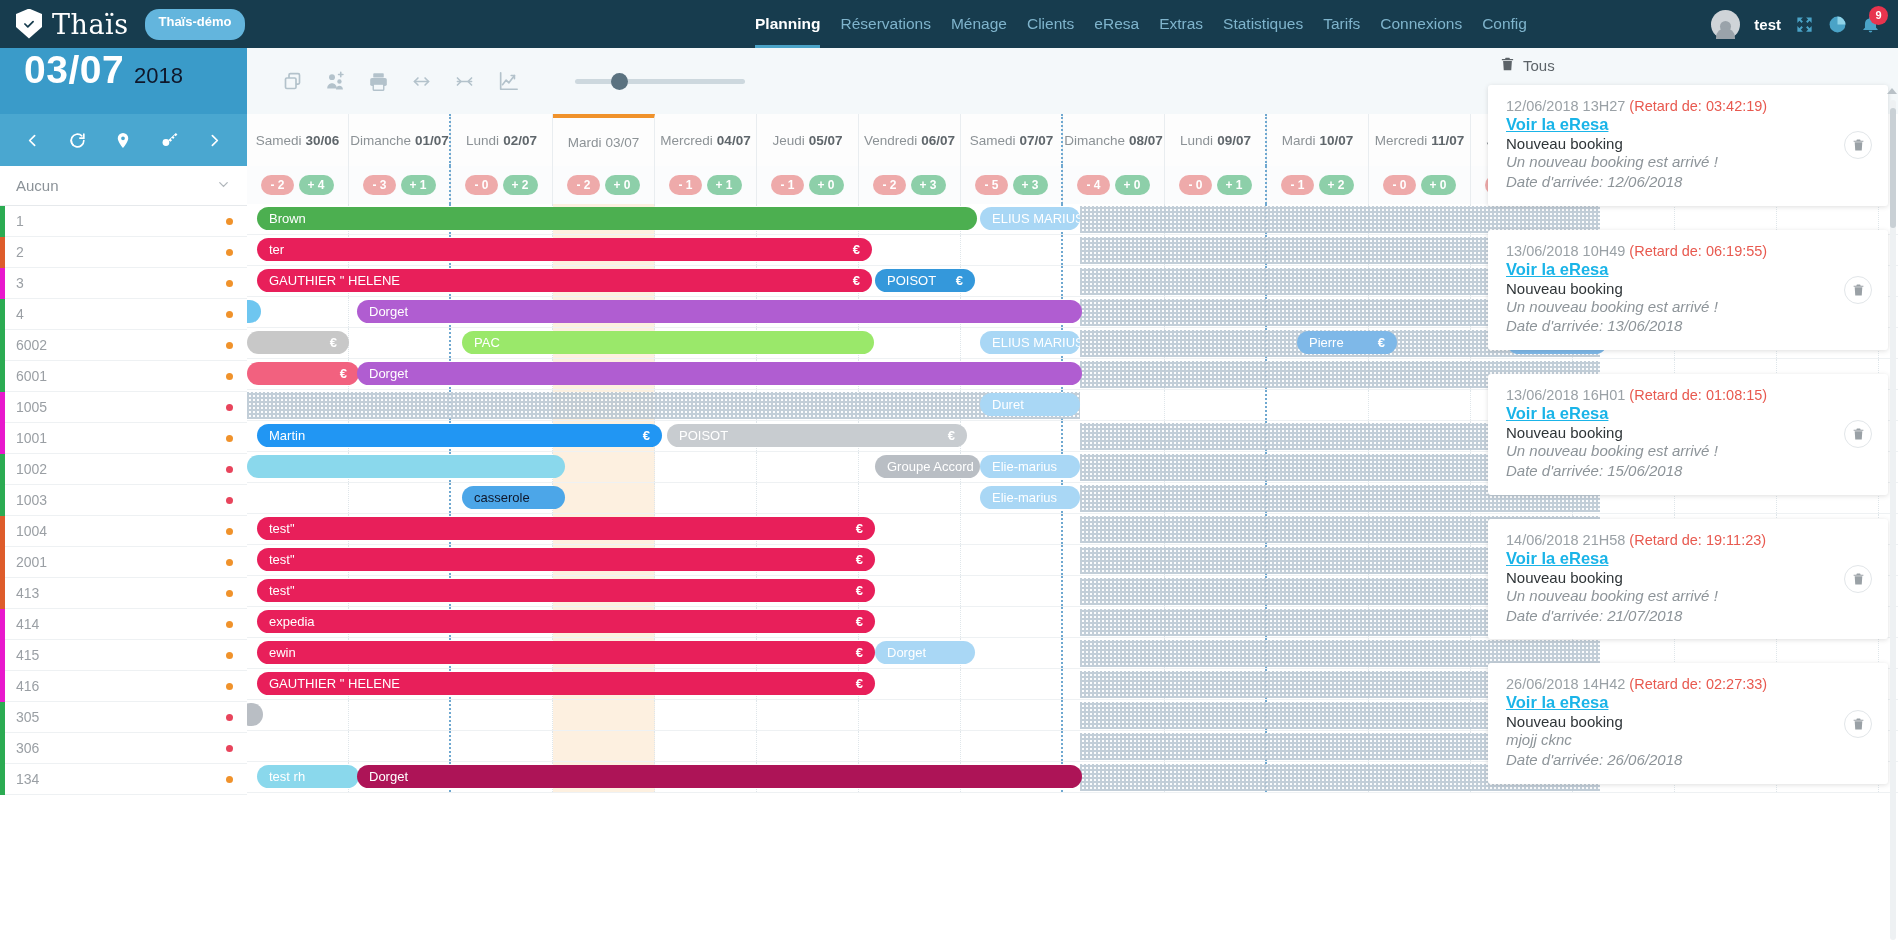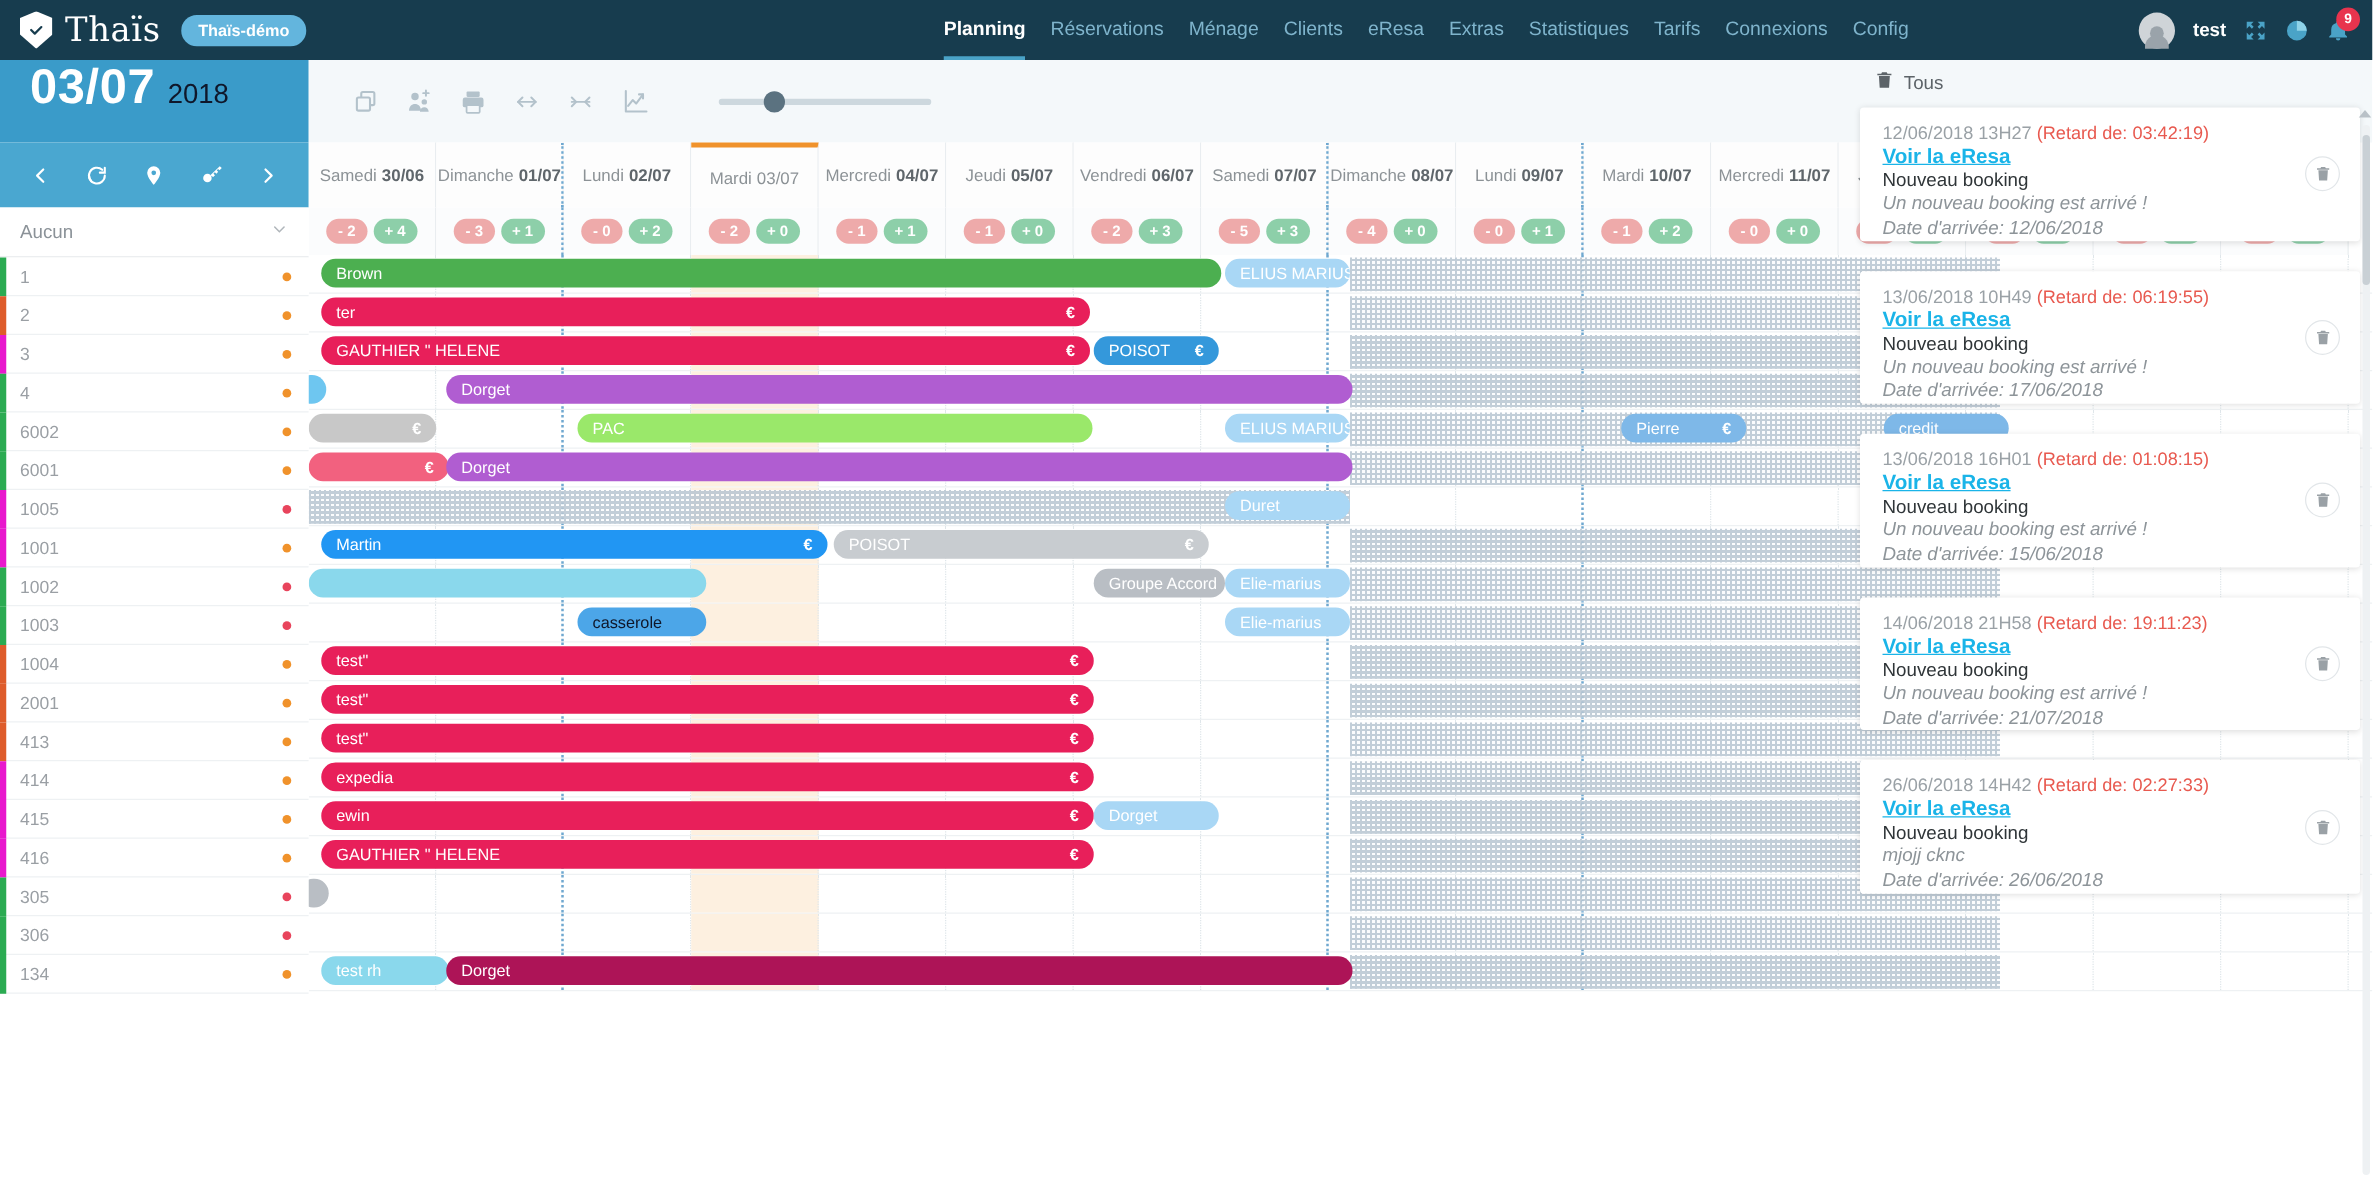--- a/index.html
+++ b/index.html
@@ -11,21 +11,21 @@
     font-size: 14px;
   }
   .app { position: relative; width: 1898px; height: 948px; }
 
   
   .topnav {
     position: absolute; top: 0; left: 0; width: 1898px; height: 48px;
     background: #173c4e; display: flex; align-items: center;
     z-index: 60;
   }
-  .brand { display: flex; align-items: center; padding-left: 16px; gap: 10px; }
+  .brand { display: flex; padding-left: 16px; gap: 10px; }
   .shield {
     width: 26px; height: 30px; background: #ffffff;
     -webkit-clip-path: polygon(50% 0%, 100% 18%, 100% 62%, 50% 100%, 0% 62%, 0% 18%);
     clip-path: polygon(50% 0%, 100% 18%, 100% 62%, 50% 100%, 0% 62%, 0% 18%);
     display: flex; align-items: center; justify-content: center;
   }
   .shield svg { width: 14px; height: 14px; }
   .logotype {
     color: #ffffff; font-size: 27px; letter-spacing: .5px;
     font-family: "DejaVu Serif", serif; font-weight: 300;
@@ -144,21 +144,21 @@
   .notifpanel {
     position: absolute; top: 48px; right: 0; width: 410px; height: 900px;
     background: rgba(244,248,250,0.0); z-index: 50;
   }
   .notif-header {
     display: flex; align-items: center; gap: 8px; padding: 8px 0 10px 12px;
     color: #5c6368; font-size: 15px;
   }
   .notif-list { padding-right: 10px; }
   .notif-card {
-    background: #ffffff; border-radius: 3px; padding: 13px 18px 0 18px;
+    background: #ffffff; border-radius: 3px; padding: 13px 18px 14px 18px;
     margin: 0 0 24px 0; box-shadow: 0 1px 5px rgba(0,0,0,0.13);
     position: relative; min-height: 96px;
   }
   .notif-time { color: #9aa1a6; font-size: 14.5px; margin-bottom: 1px; }
   .notif-retard { color: #e8594f; }
   .notif-link { color: #1ab4e8; font-weight: bold; font-size: 16.5px; display:block; margin-bottom: 1px; cursor:pointer;}
   .notif-title { color: #2f3538; font-size: 15px; }
   .notif-body { color: #8d9499; font-style: italic; font-size: 15px; line-height: 1.32; }
   .notif-del {
     position: absolute; right: 16px; top: 50%; transform: translateY(-50%);
@@ -1042,21 +1042,21 @@
             <svg width="13" height="14" viewBox="0 0 24 24" fill="#9aa1a6">
               <path d="M9 2h6l1 2h5v2H3V4h5zM5 7h14l-1 15H6z"></path>
             </svg>
           </div>
         </div>
         <div class="notif-card">
           <div class="notif-time"><span>13/06/2018 10H49 </span><span class="notif-retard">(Retard de: 06:19:55)</span></div>
           <a class="notif-link" href="#">Voir la eResa</a>
           <div class="notif-title">Nouveau booking</div>
           <div class="notif-body">Un nouveau booking est arrivé !</div>
-          <div class="notif-body">Date d'arrivée: 17/06/2018</div>
+          <div class="notif-body">Date d'arrivée: 13/06/2018</div>
           <div class="notif-del">
             <svg width="13" height="14" viewBox="0 0 24 24" fill="#9aa1a6">
               <path d="M9 2h6l1 2h5v2H3V4h5zM5 7h14l-1 15H6z"></path>
             </svg>
           </div>
         </div>
         <div class="notif-card">
           <div class="notif-time"><span>13/06/2018 16H01 </span><span class="notif-retard">(Retard de: 01:08:15)</span></div>
           <a class="notif-link" href="#">Voir la eResa</a>
           <div class="notif-title">Nouveau booking</div>

